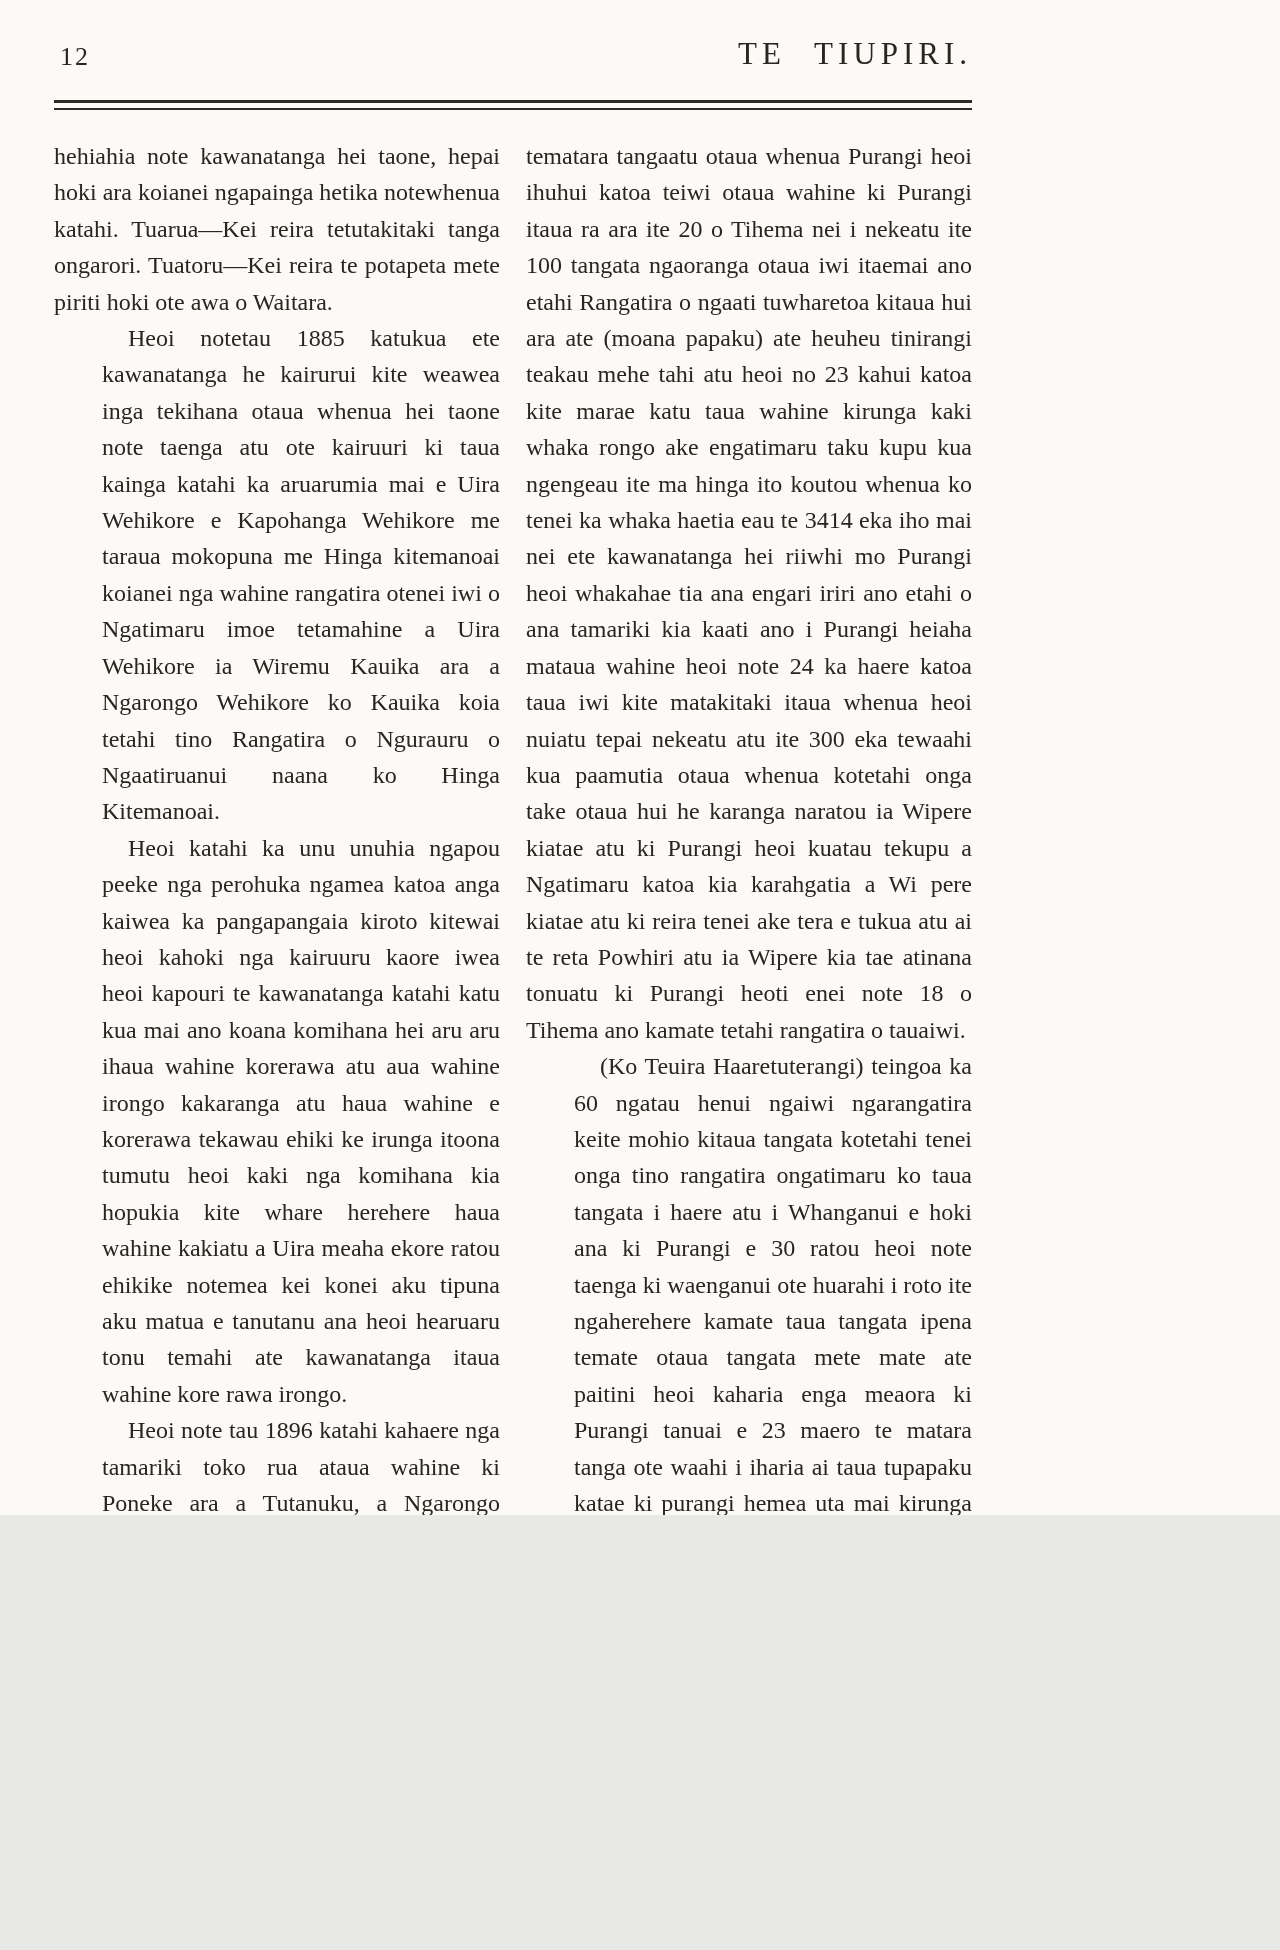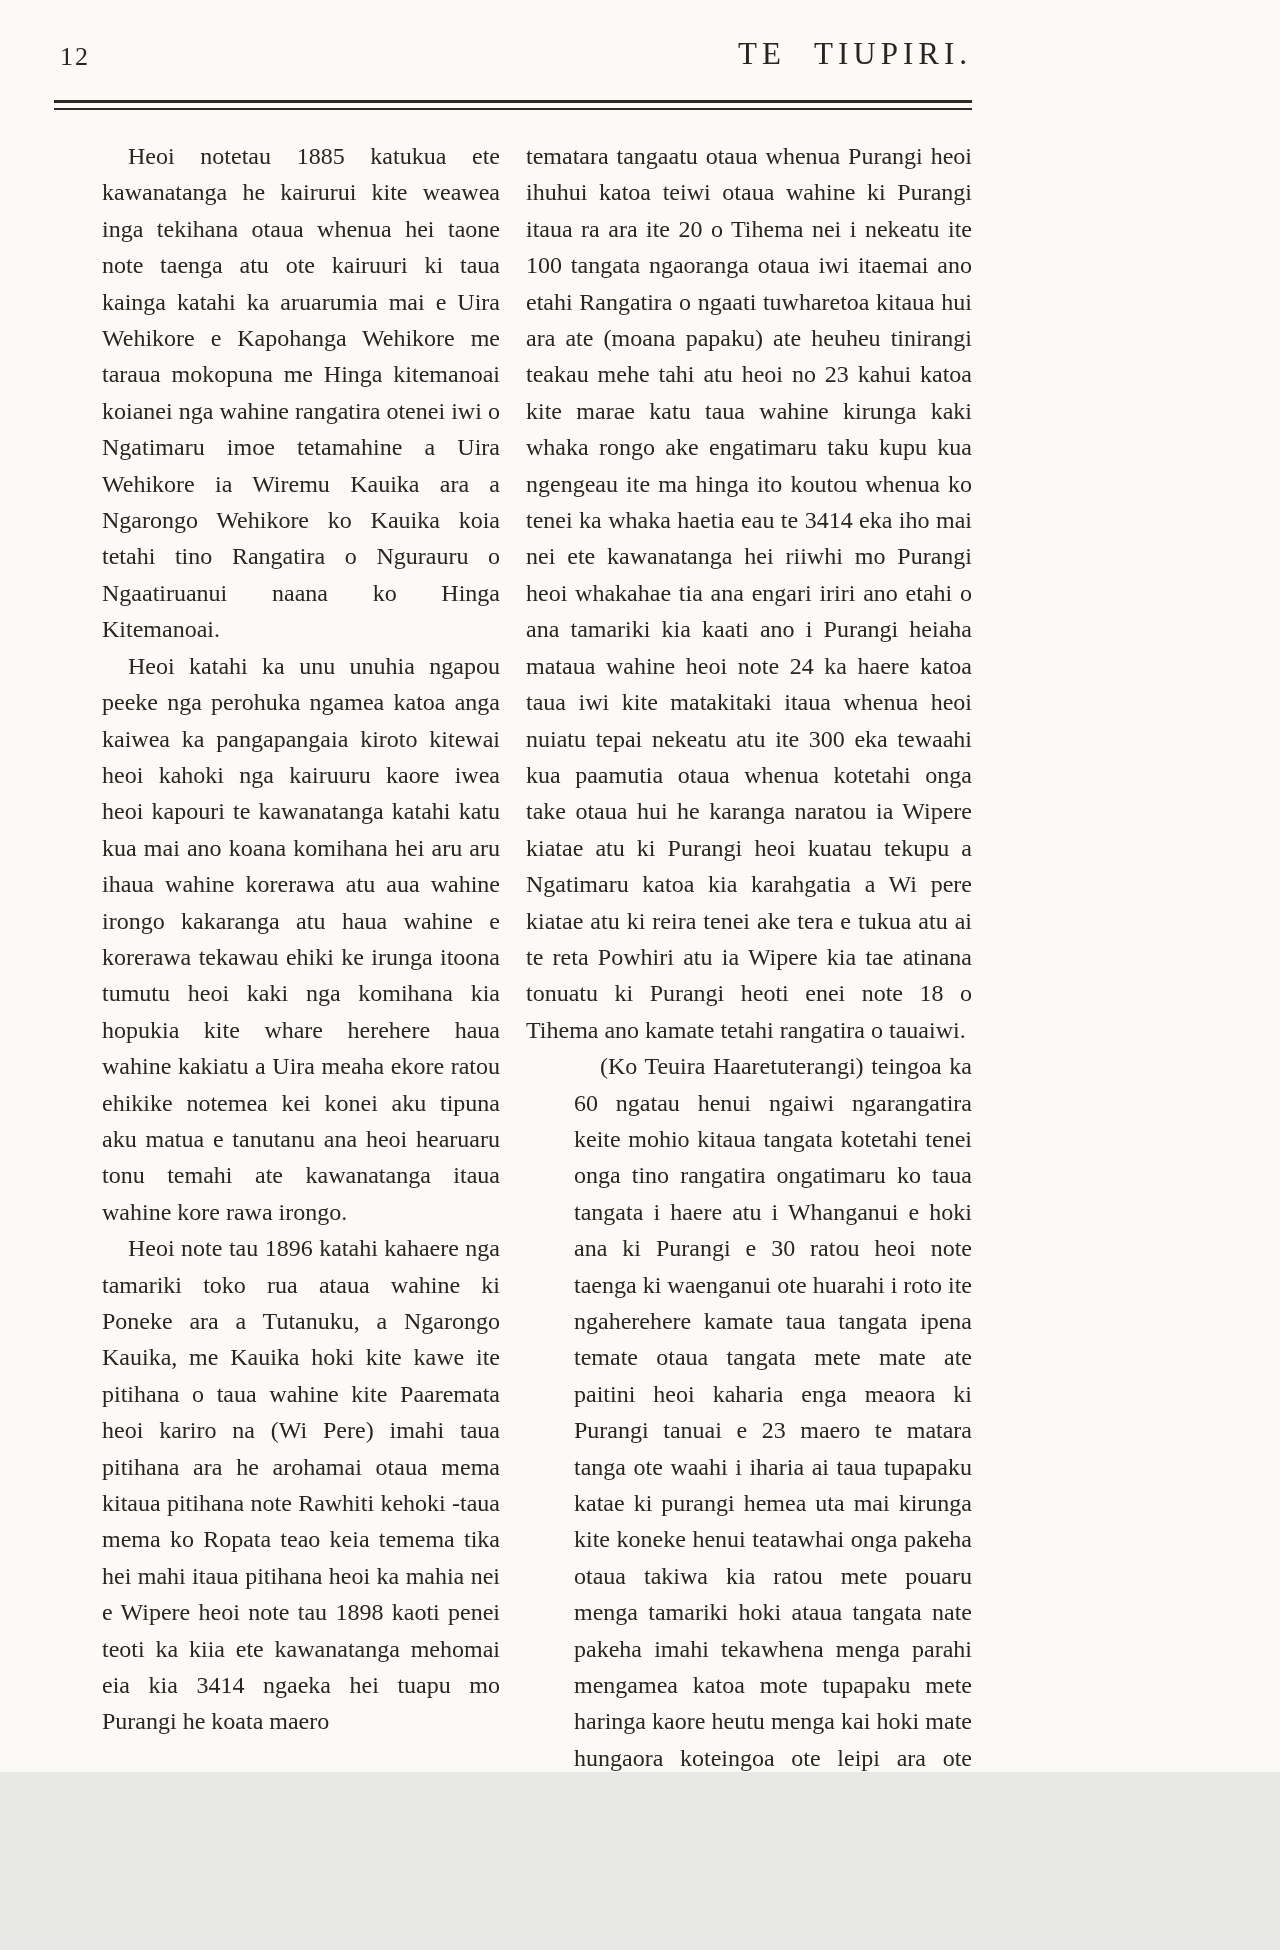--- a/index.html
+++ b/index.html
@@ -3,21 +3,21 @@
 <meta charset="utf-8">
 <style>
   html, body {
     margin: 0;
     padding: 0;
     background: #e8e8e6;
   }
   .page {
     position: relative;
     width: 1280px;
-    height: 1772px;
+    height: 1515px;
     margin: 0 auto;
     background: #fbfaf7;
     overflow: hidden;
     font-family: "Liberation Serif", serif;
     color: #29251f;
     text-decoration: underline;
   }
   .content {
     position: absolute;
     left: 54px;
@@ -78,20 +78,21 @@
     <header class="page-header">
       <span class="page-number">12</span>
       <div class="masthead-title">TE TIUPIRI.</div>
     </header>
 
     <div class="double-rule"></div>
 
     <main class="columns">
 
       <section class="column">
+        <p>hehiahia note kawanatanga hei taone, hepai hoki ara koianei ngapainga hetika notewhenua katahi. Tuarua—Kei reira tetutakitaki tanga ongarori. Tuatoru—Kei reira te potapeta mete piriti hoki ote awa o Waitara.</p>
         <p class="indent">Heoi notetau 1885 katukua ete kawanatanga he kairurui kite weawea inga tekihana otaua whenua hei taone note taenga atu ote kairuuri ki taua kainga katahi ka aruarumia mai e Uira Wehikore e Kapohanga Wehikore me taraua mokopuna me Hinga kitemanoai koianei nga wahine rangatira otenei iwi o Ngatimaru imoe tetamahine a Uira Wehikore ia Wiremu Kauika ara a Ngarongo Wehikore ko Kauika koia tetahi tino Rangatira o Ngurauru o Ngaatiruanui naana ko Hinga Kitemanoai.</p>
         <p class="indent">Heoi katahi ka unu unuhia ngapou peeke nga perohuka ngamea katoa anga kaiwea ka pangapangaia kiroto kitewai heoi kahoki nga kairuuru kaore iwea heoi kapouri te kawanatanga katahi katu kua mai ano koana komihana hei aru aru ihaua wahine korerawa atu aua wahine irongo kakaranga atu haua wahine e korerawa tekawau ehiki ke irunga itoona tumutu heoi kaki nga komihana kia hopukia kite whare herehere haua wahine kakiatu a Uira meaha ekore ratou ehikike notemea kei konei aku tipuna aku matua e tanutanu ana heoi hearuaru tonu temahi ate kawanatanga itaua wahine kore rawa irongo.</p>
         <p class="indent">Heoi note tau 1896 katahi kahaere nga tamariki toko rua ataua wahine ki Poneke ara a Tutanuku, a Ngarongo Kauika, me Kauika hoki kite kawe ite pitihana o taua wahine kite Paaremata heoi kariro na (Wi Pere) imahi taua pitihana ara he arohamai otaua mema kitaua pitihana note Rawhiti kehoki -taua mema ko Ropata teao keia temema tika hei mahi itaua pitihana heoi ka mahia nei e Wipere heoi note tau 1898 kaoti penei teoti ka kiia ete kawanatanga mehomai eia kia 3414 ngaeka hei tuapu mo Purangi he koata maero</p>
       </section>
 
       <section class="column">
         <p>tematara tangaatu otaua whenua Purangi heoi ihuhui katoa teiwi otaua wahine ki Purangi itaua ra ara ite 20 o Tihema nei i nekeatu ite 100 tangata ngaoranga otaua iwi itaemai ano etahi Rangatira o ngaati tuwharetoa kitaua hui ara ate (moana papaku) ate heuheu tinirangi teakau mehe tahi atu heoi no 23 kahui katoa kite marae katu taua wahine kirunga kaki whaka rongo ake engatimaru taku kupu kua ngengeau ite ma hinga ito koutou whenua ko tenei ka whaka haetia eau te 3414 eka iho mai nei ete kawanatanga hei riiwhi mo Purangi heoi whakahae tia ana engari iriri ano etahi o ana tamariki kia kaati ano i Purangi heiaha mataua wahine heoi note 24 ka haere katoa taua iwi kite matakitaki itaua whenua heoi nuiatu tepai nekeatu atu ite 300 eka tewaahi kua paamutia otaua whenua kotetahi onga take otaua hui he karanga naratou ia Wipere kiatae atu ki Purangi heoi kuatau tekupu a Ngatimaru katoa kia karahgatia a Wi pere kiatae atu ki reira tenei ake tera e tukua atu ai te reta Powhiri atu ia Wipere kia tae atinana tonuatu ki Purangi heoti enei note 18 o Tihema ano kamate tetahi rangatira o tauaiwi.</p>
         <p class="indent">(Ko Teuira Haaretuterangi) teingoa ka 60 ngatau henui ngaiwi ngarangatira keite mohio kitaua tangata kotetahi tenei onga tino rangatira ongatimaru ko taua tangata i haere atu i Whanganui e hoki ana ki Purangi e 30 ratou heoi note taenga ki waenganui ote huarahi i roto ite ngaherehere kamate taua tangata ipena temate otaua tangata mete mate ate paitini heoi kaharia enga meaora ki Purangi tanuai e 23 maero te matara tanga ote waahi i iharia ai taua tupapaku katae ki purangi hemea uta mai kirunga kite koneke henui teatawhai onga pakeha otaua takiwa kia ratou mete pouaru menga tamariki hoki ataua tangata nate pakeha imahi tekawhena menga parahi mengamea katoa mote tupapaku mete haringa kaore heutu menga kai hoki mate hungaora koteingoa ote leipi ara ote pakeha naana i whakahaere nga-</p>
       </section>
 

